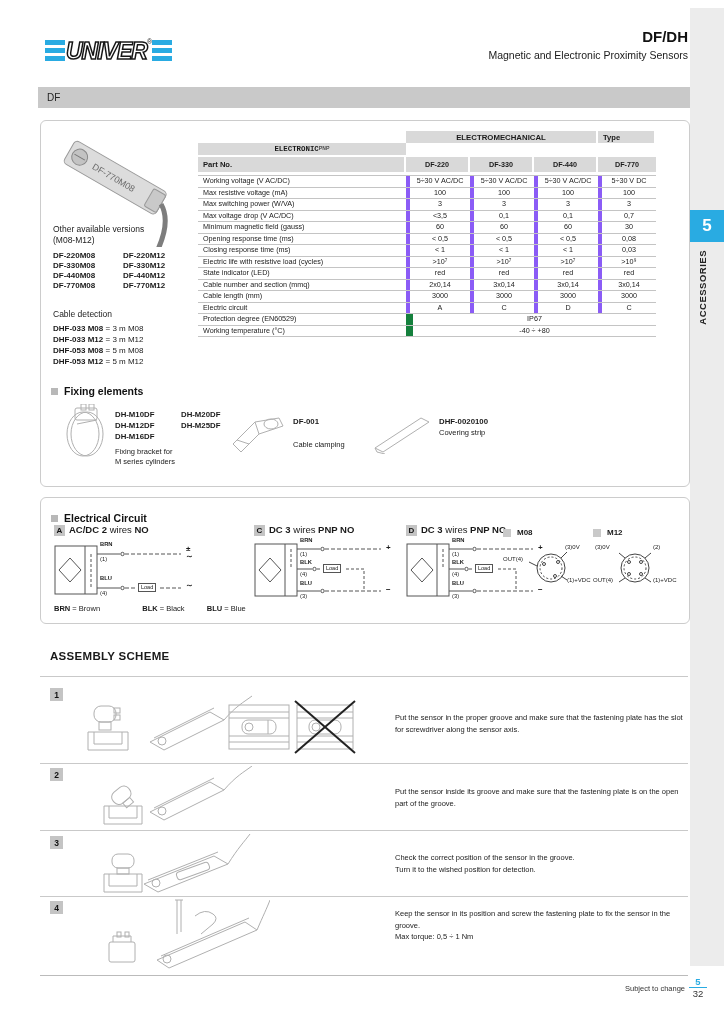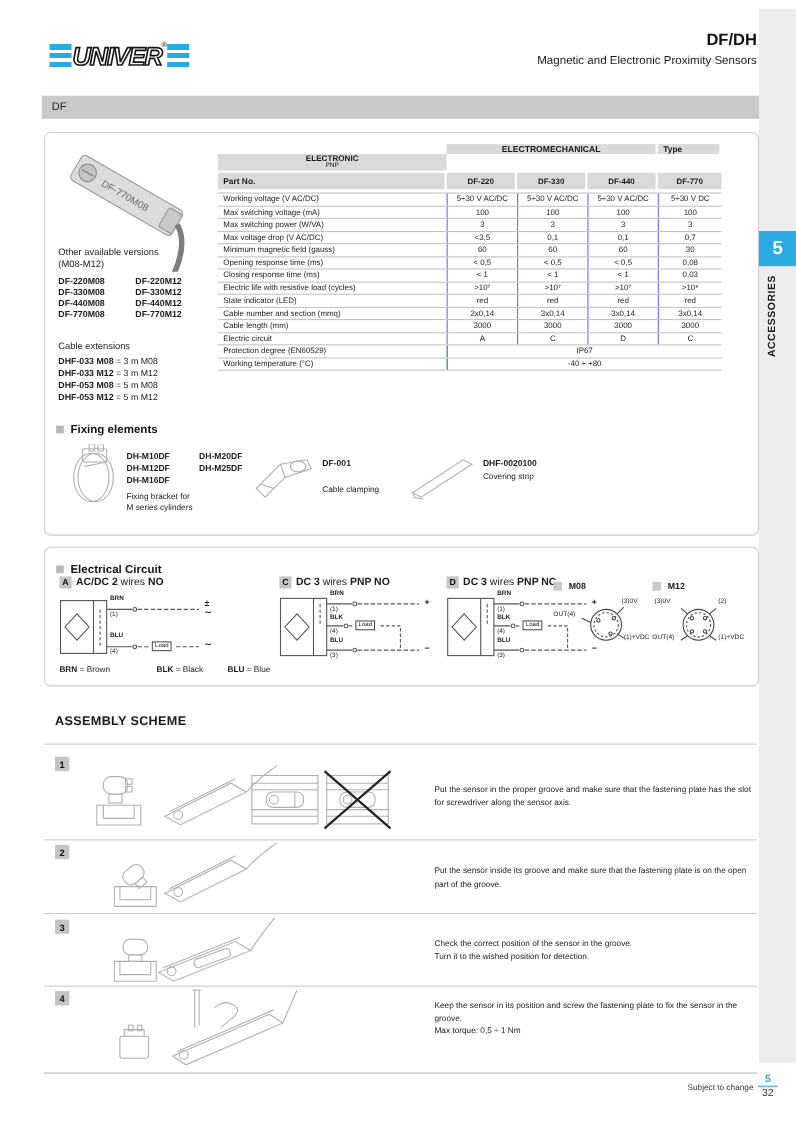--- a/index.html
+++ b/index.html
@@ -39,28 +39,28 @@
   
   .spec-table{position:absolute;left:157px;top:10px;width:458px;font-size:7.2px;}
   .t-row{display:grid;grid-template-columns:208px 64px 64px 64px 58px;}
   .t-head1 .cell,.t-head2 .cell{background:#d9d9d9;}
   .t-head1{height:24px;margin-bottom:2px;}
   .t-head2{height:15px;margin-bottom:3px;}
   .t-head1 .cell,.t-head2 .cell{margin-right:2px;display:flex;align-items:center;justify-content:center;font-weight:bold;}
   .t-head1 .cell:last-child,.t-head2 .cell:last-child{margin-right:0;}
   .t-head1 .lab,.t-head2 .lab{justify-content:flex-start;padding-left:5px;font-size:7.6px;}
   .cell.span3{grid-column:2 / span 3;font-size:7.8px;}
-  .cell.electronic{flex-direction:column;line-height:1.1;font-size:7.4px;}
+  .cell.electronic{flex-direction:row;line-height:1.1;font-size:7.4px;font-family:Liberation Mono, monospace;}
   .cell.electronic .sub{font-size:6px;font-weight:normal;}
   .b-row{border-bottom:1px solid #c4c4c4;line-height:10.5px;}
   .b-row:first-child{border-top:1px solid #c4c4c4;}
   .b-row .lab{padding-left:5px;}
-  .b-row .val{text-align:center;border-left:1px solid #8b5cf6;}
+  .b-row .val{text-align:center;border-left:4px solid #8b5cf6;}
   .b-row .lab .u{font-weight:normal;}
-  .b-row .span4{grid-column:2 / span 4;text-align:center;border-left:1px solid #15803d;}
+  .b-row .span4{grid-column:2 / span 4;text-align:center;border-left:7px solid #15803d;}
 
   
   .bullet{display:inline-block;width:7px;height:7px;background:#b8b8b8;margin-right:6px;}
   .sec-title{font-size:10.5px;font-weight:bold;color:#111;}
   .fix-codes{display:grid;grid-template-columns:66px 66px;font-size:7.8px;font-weight:bold;line-height:11px;}
   .fix-desc{font-size:7.5px;line-height:10px;white-space:pre-line;}
   .fix-code{font-size:7.8px;font-weight:bold;}
 
   
   .badge{display:inline-flex;width:11px;height:11px;background:#c4c4c4;color:#111;font-size:8px;font-weight:bold;
@@ -136,21 +136,21 @@
         <div>DF-220M08</div>
         <div>DF-220M12</div>
         <div>DF-330M08</div>
         <div>DF-330M12</div>
         <div>DF-440M08</div>
         <div>DF-440M12</div>
         <div>DF-770M08</div>
         <div>DF-770M12</div>
       </div>
 
-    <div class="abs small-title" style="left:12px;top:188px;">Cable extensions</div>
+    <div class="abs small-title" style="left:12px;top:188px;">Cable detection</div>
     <div class="abs cable-list" style="left:12px;top:202px;">
         <div><span class="code">DHF-033 M08</span> <span>= 3 m M08</span></div>
         <div><span class="code">DHF-033 M12</span> <span>= 3 m M12</span></div>
         <div><span class="code">DHF-053 M08</span> <span>= 5 m M08</span></div>
         <div><span class="code">DHF-053 M12</span> <span>= 5 m M12</span></div>
       </div>
 
     <div class="spec-table">
       <div class="t-row t-head1">
         <div class="cell span3">ELECTROMECHANICAL</div>
@@ -169,21 +169,21 @@
       </div>
       <div>
           <div class="t-row b-row">
     <div class="lab"><span class="b">Working voltage</span> <span class="u">(V AC/DC)</span></div>
     <div class="val">5÷30 V AC/DC</div>
     <div class="val">5÷30 V AC/DC</div>
     <div class="val">5÷30 V AC/DC</div>
     <div class="val">5÷30 V DC</div>
   </div>
           <div class="t-row b-row">
-    <div class="lab"><span class="b">Max switching voltage</span> <span class="u">(mA)</span></div>
+    <div class="lab"><span class="b">Max resistive voltage</span> <span class="u">(mA)</span></div>
     <div class="val">100</div>
     <div class="val">100</div>
     <div class="val">100</div>
     <div class="val">100</div>
   </div>
           <div class="t-row b-row">
     <div class="lab"><span class="b">Max switching power</span> <span class="u">(W/VA)</span></div>
     <div class="val">3</div>
     <div class="val">3</div>
     <div class="val">3</div>

